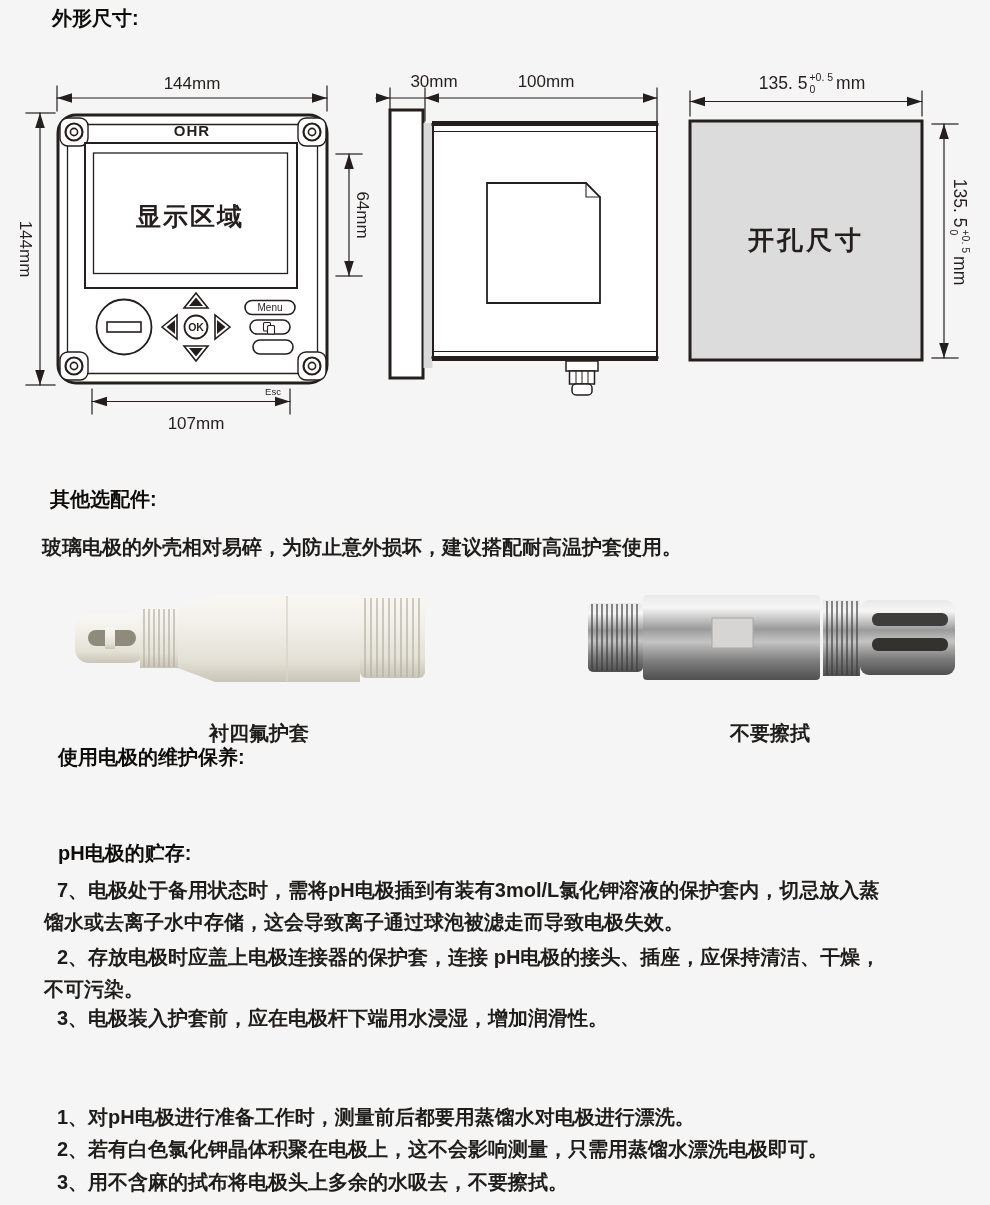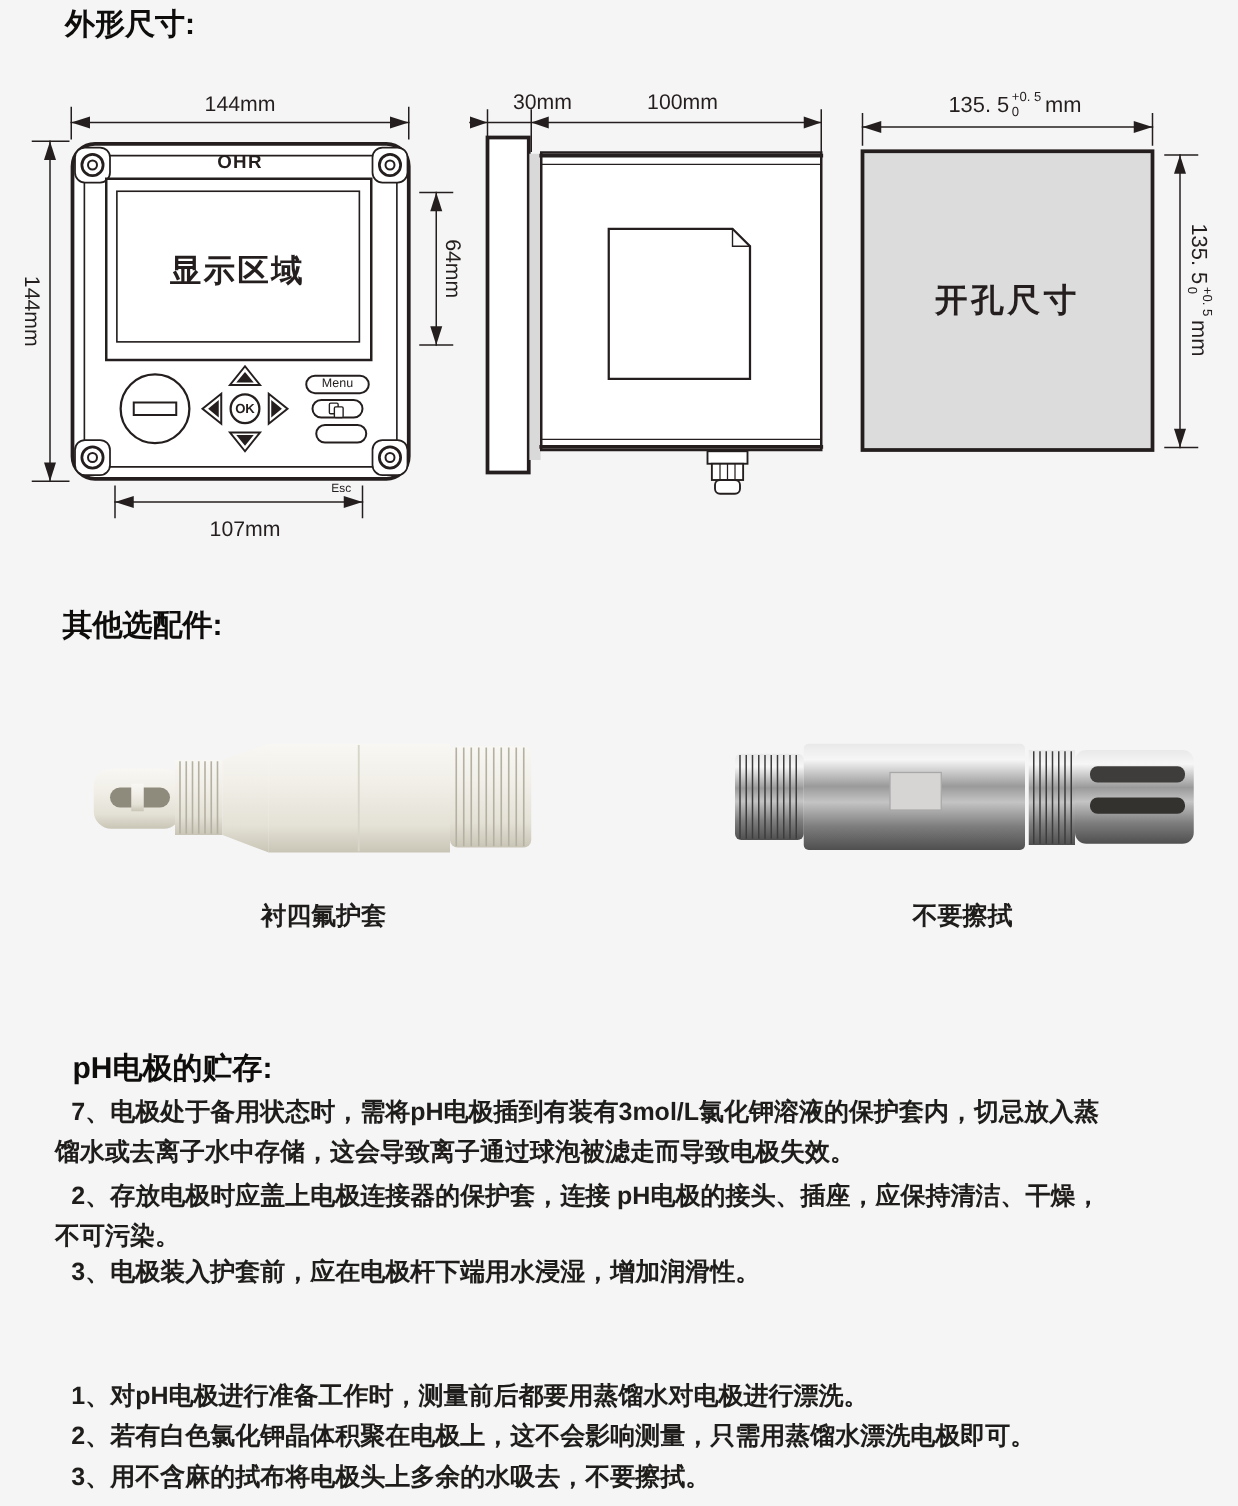--- a/index.html
+++ b/index.html
@@ -1,20 +1,20 @@
 <!DOCTYPE html>
 <html><head>
 <meta charset="utf-8">
 <style>
   html,body{margin:0;padding:0;background:#f5f5f5;}
   .page{position:relative;width:990px;height:1205px;background:#f5f5f5;overflow:hidden;
         font-family:"Liberation Sans",sans-serif;color:#1f1d1b;}
   svg{display:block;}
   .abs{position:absolute;}
-  .h2{position:absolute;font-size:24px;font-weight:700;color:#0e0d0c;white-space:nowrap;line-height:1.2;}
+  .h2{position:absolute;font-size:20px;font-weight:700;color:#0e0d0c;white-space:nowrap;line-height:1.2;}
   .body-text{position:absolute;font-size:20px;font-weight:600;color:#1f1d1b;line-height:32px;}
   .lbl{position:absolute;transform:translate(-50%,-50%);white-space:nowrap;
        color:#241f1e;font-size:17px;font-weight:500;}
   .rot90{transform:translate(-50%,-50%) rotate(90deg);}
   .brand{font-size:15px;font-weight:800;letter-spacing:1px;color:#241f1e;}
   .serif-cjk{font-family:"DejaVu Serif",serif;font-size:25px;font-weight:600;letter-spacing:2px;}
   .cutout-lbl{font-family:"DejaVu Serif",serif;font-size:26px;font-weight:700;letter-spacing:3px;}
   .btn-lbl{font-size:10px;font-weight:500;}
   .ok-lbl{font-size:10.5px;font-weight:600;}
   .esc-lbl{font-size:9.5px;font-weight:500;}
@@ -213,20 +213,21 @@
       <span>135. 5</span>
       <span class="tol">
         <span>+0. 5</span>
         <span>0</span>
       </span>
       <span>mm</span>
     </span>
   </span>
 
   <div class="h2" style="left:50px;top:487px;">其他选配件:</div>
+  <div class="body-text" style="left:42px;top:531px;">玻璃电极的外壳相对易碎，为防止意外损坏，建议搭配耐高温护套使用。</div>
 
   <svg class="abs" style="left:40px;top:578px;" width="400" height="120" viewBox="0 0 400 120">
     <defs>
       <linearGradient id="ptfe" x1="0" y1="0" x2="0" y2="1">
         <stop offset="0" stop-color="#f8f7f3"></stop>
           <stop offset="0.35" stop-color="#f1efe8"></stop>
         <stop offset="0.75" stop-color="#e4e1d6"></stop>
           <stop offset="1" stop-color="#c9c5b6"></stop>
       </linearGradient>
     </defs>
@@ -298,20 +299,21 @@
       <line x1="272" y1="21" x2="272" y2="95"></line>
     </g>
     <rect x="275" y="20" width="95" height="75" rx="9" fill="url(#steel)"></rect>
     <rect x="287" y="33" width="76" height="13" rx="6" fill="#3f3d3b"></rect>
     <rect x="287" y="58" width="76" height="13" rx="6" fill="#34322f"></rect>
   </svg>
 
   <span class="caption" style="left:259px;top:713px;">衬四氟护套</span>
   <span class="caption" style="left:770px;top:713px;">不要擦拭</span>
 
+  <div class="h2" style="left:58px;top:745px;">使用电极的维护保养:</div>
 
   <div class="h2" style="left:58px;top:841px;">pH电极的贮存:</div>
   <div class="items">
     <p class="body-text" style="left:44px;top:874px;width:848px;">7、电极处于备用状态时，需将pH电极插到有装有3mol/L氯化钾溶液的保护套内，切忌放入蒸馏水或去离子水中存储，这会导致离子通过球泡被滤走而导致电极失效。</p>
     <p class="body-text" style="left:44px;top:941px;width:848px;">2、存放电极时应盖上电极连接器的保护套，连接 pH电极的接头、插座，应保持清洁、干燥，不可污染。</p>
     <p class="body-text" style="left:44px;top:1002px;width:848px;">3、电极装入护套前，应在电极杆下端用水浸湿，增加润滑性。</p>
   </div>
 
   <div class="items">
     <p class="body-text" style="left:44px;top:1101px;width:920px;">1、对pH电极进行准备工作时，测量前后都要用蒸馏水对电极进行漂洗。</p>

